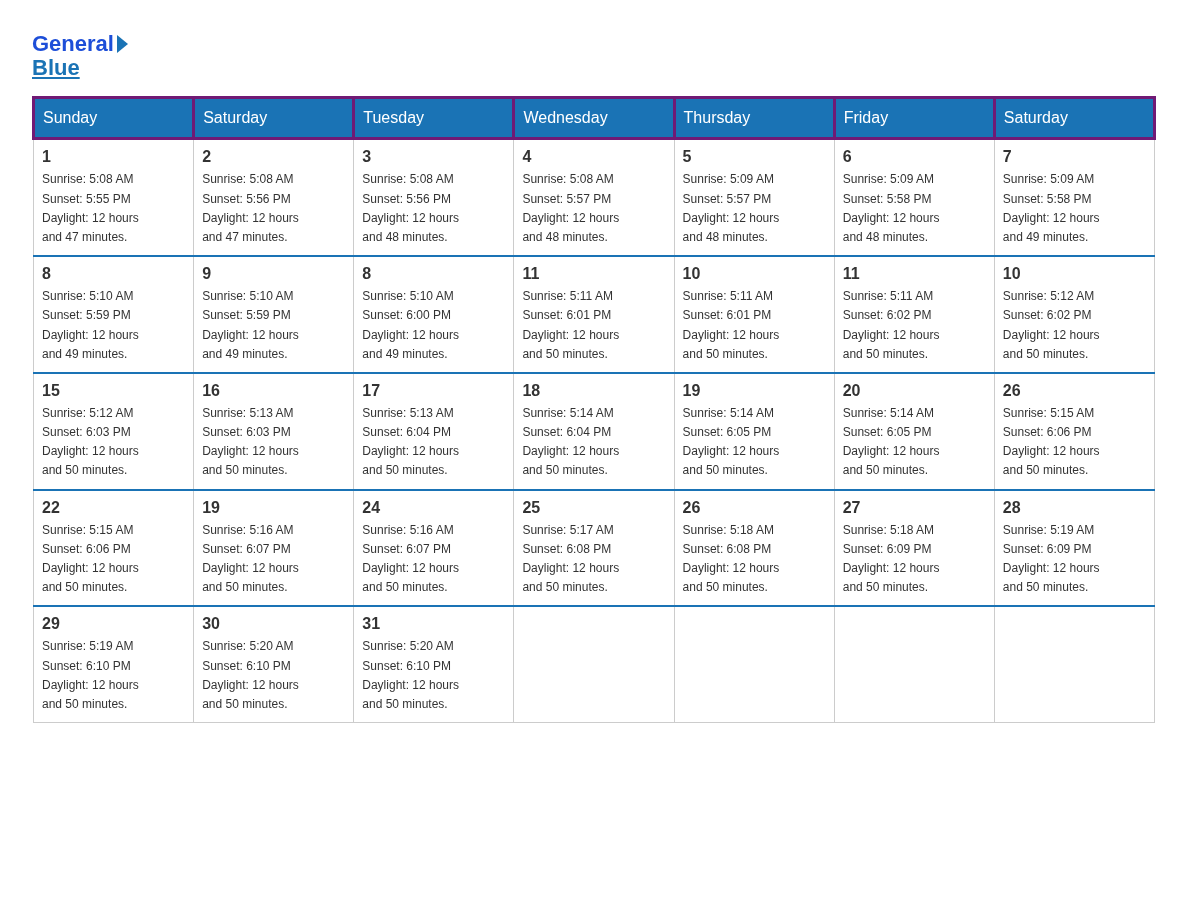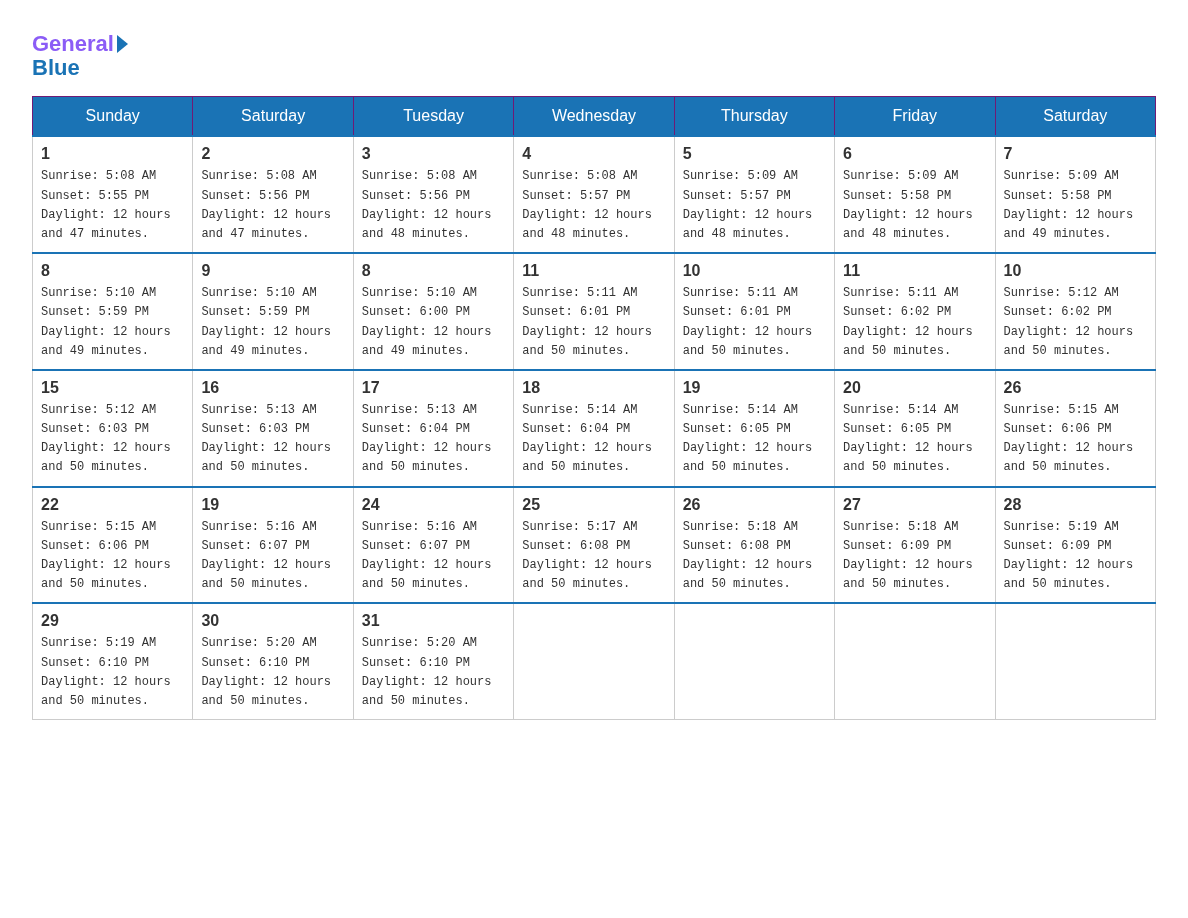--- a/index.html
+++ b/index.html
@@ -37,44 +37,43 @@
     }
     .calendar-table {
       width: 100%;
       border-collapse: collapse;
       table-layout: fixed;
     }
     .calendar-table th {
       background-color: #1a73b5;
       color: #fff;
       padding: 10px 8px;
-      text-align: center;
+      text-align: left;
       font-size: 16px;
       font-weight: normal;
-      border: 1px solid #701a75;
+      border: 3px solid #701a75;
     }
     .calendar-table td {
       vertical-align: top;
       padding: 8px;
       border: 1px solid #ccc;
       border-top: 2px solid #1a73b5;
       font-size: 12px;
       color: #333;
       height: 110px;
     }
     .day-number {
       font-size: 16px;
       font-weight: bold;
       margin-bottom: 4px;
       display: block;
     }
     .day-info {
       line-height: 1.6;
       font-size: 12px;
-      font-family: Liberation Mono, monospace;
     }
   </style>
 </head>
 <body>
 
 <div class="header-section">
   <div class="logo-container">
   <div class="logo-line1">
     <span class="word">General</span>
     <span class="arrow-icon"></span>
@@ -403,22 +402,22 @@
     display: flex;
     flex-direction: column;
     align-items: flex-start;
     padding-top: 8px;
   }
   .logo-line1, .logo-line2 {
     display: flex;
     align-items: center;
     line-height: 1.1;
   }
-  .logo-line1 span.word { font-size: 22px; font-weight: bold; color: #8b5cf6; }
-  .logo-line2 span.word-blue { font-size: 22px; font-weight: bold; color: #1a73b5; }
+  .logo-line1 span.word { font-size: 22px; font-weight: bold; color: #1d4ed8; }
+  .logo-line2 span.word-blue { font-size: 22px; font-weight: bold; color: #1a73b5; text-decoration: underline; }
   .arrow-icon {
     display: inline-block;
     width: 0;
     height: 0;
     border-left: 11px solid #1a73b5;
     border-top: 9px solid transparent;
     border-bottom: 9px solid transparent;
     margin: 0 3px;
     vertical-align: middle;
   }

